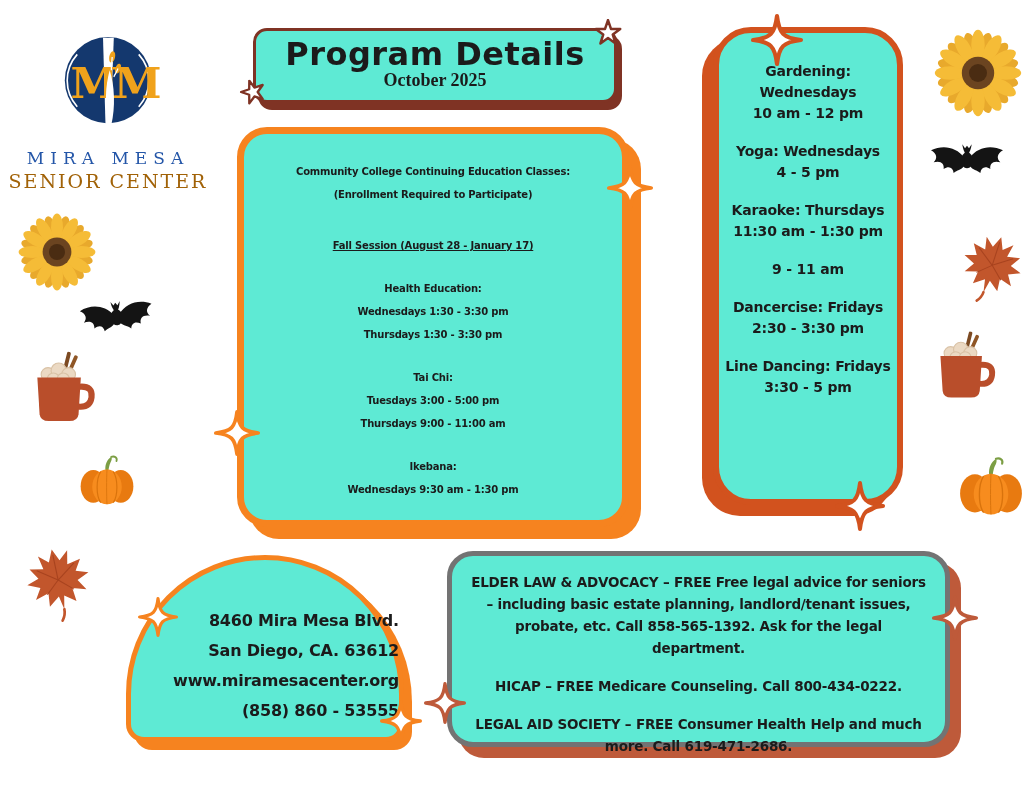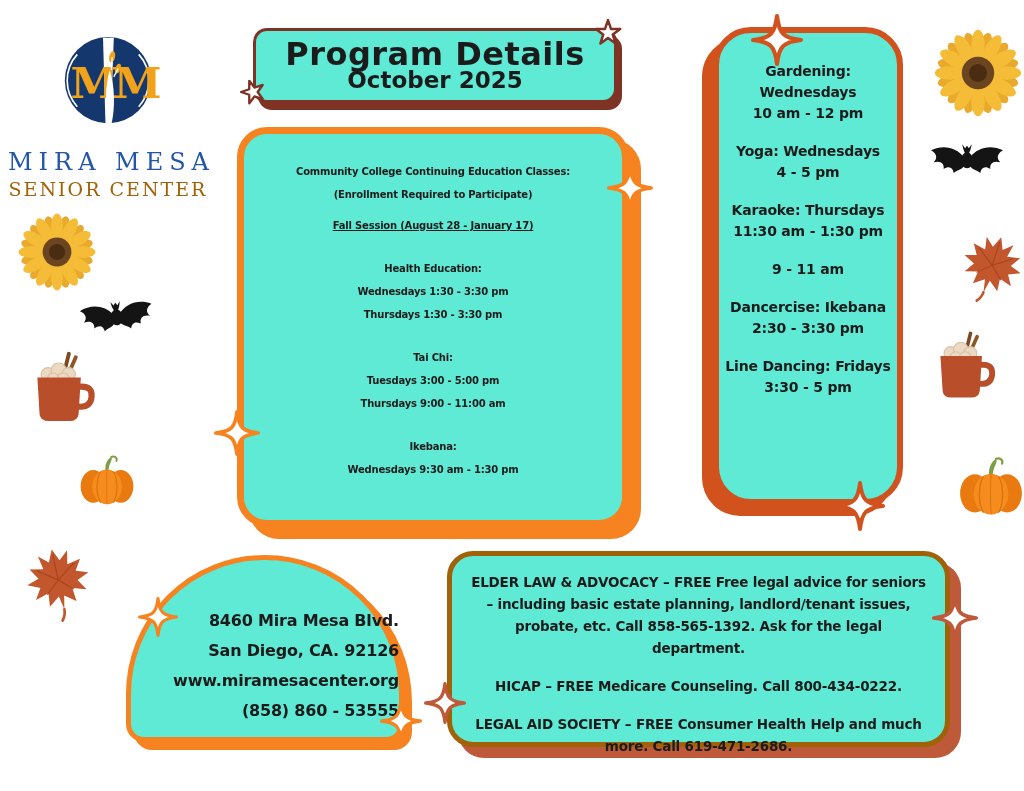--- a/index.html
+++ b/index.html
@@ -12,31 +12,31 @@
   .deco{position:absolute;z-index:1;}
   .spark{position:absolute;z-index:5;}
 
   
   .title-box{
     left:253px;top:28px;width:364px;height:75px;
     border:3px solid #7F3324;border-radius:14px;
     box-shadow:5px 7px 0 #7F3324;text-align:center;
   }
   .title-box .t1{font-size:32px;font-weight:bold;letter-spacing:.5px;margin-top:6px;line-height:34px;}
-  .title-box .t2{font-size:23px;font-weight:bold;margin-top:-3px;line-height:24px;}
+  .title-box .t2{font-size:18px;font-weight:bold;margin-top:-3px;line-height:24px;font-family:Liberation Serif, serif;}
 
   
   .classes-box{
     left:237px;top:127px;width:392px;height:400px;
     border:7px solid #F6831F;border-radius:30px;
     box-shadow:12px 12px 0 #F6831F;
     text-align:center;font-weight:bold;font-size:10px;line-height:23px;letter-spacing:-.2px;
     padding-top:26px;
   }
-  .classes-box .session{margin-top:8px;text-decoration:underline;}
+  .classes-box .session{margin-top:28px;text-decoration:underline;}
   .classes-box .prog{margin-top:20px;}
 
   
   .weekly-box{
     left:713px;top:27px;width:190px;height:478px;
     border:6px solid #D2521E;border-radius:38px;
     box-shadow:-11px 11px 0 #D2521E;
     text-align:center;font-weight:bold;font-size:14px;line-height:21px;letter-spacing:-.2px;
     padding:28px 6px 0;
   }
@@ -47,31 +47,31 @@
     left:126px;top:555px;width:278px;height:187px;
     border:5px solid #F6831F;border-radius:139px 139px 18px 18px;
     box-shadow:8px 8px 0 #F6831F;
     text-align:right;font-weight:bold;font-size:16px;line-height:30px;letter-spacing:-.2px;
     padding-top:46px;
   }
 
   
   .services-box{
     left:447px;top:551px;width:503px;height:196px;
-    border:5px solid #a16207;border-radius:26px;
+    border:5px solid #737373;border-radius:26px;
     box-shadow:11px 11px 0 #BE5A3A;
     text-align:center;font-weight:bold;font-size:13.5px;line-height:22px;letter-spacing:-.2px;
     padding:15px 18px 0;
   }
   .services-box .svc + .svc{margin-top:16px;}
 
   
   .logo-wrap{left:8px;top:30px;width:200px;text-align:center;z-index:2;}
   .logo-svg{display:block;margin:0 auto;}
-  .org1{font-family:"DejaVu Serif","Liberation Serif",serif;color:#2456A8;font-size:24px;letter-spacing:6px;margin-top:6px;white-space:nowrap;}
+  .org1{font-family:"DejaVu Serif","Liberation Serif",serif;color:#2456A8;font-size:17px;letter-spacing:6px;margin-top:6px;white-space:nowrap;}
   .org2{font-family:"DejaVu Serif","Liberation Serif",serif;color:#a16207;font-size:19px;letter-spacing:2px;margin-top:2px;white-space:nowrap;}
 </style>
 </head>
 <body>
 
 <svg width="0" height="0" style="position:absolute" aria-hidden="true">
   <defs>
     <symbol id="sym-sparkle" viewBox="-50 -50 100 100">
       <path d="M0,-46 C4,-12 12,-4 46,0 C12,4 4,12 0,46 C-4,12 -12,4 -46,0 C-12,-4 -4,-12 0,-46 Z" fill="#ffffff" stroke="currentColor" stroke-width="8" stroke-linejoin="round"></path>
     </symbol>
@@ -221,38 +221,38 @@
       <div>4 - 5 pm</div>
     </div>
     <div class="item">
       <div>Karaoke: Thursdays</div>
       <div>11:30 am - 1:30 pm</div>
     </div>
     <div class="item">
       <div>9 - 11 am</div>
     </div>
     <div class="item">
-      <div>Dancercise: Ikebana</div>
+      <div>Dancercise: Fridays</div>
       <div>2:30 - 3:30 pm</div>
     </div>
     <div class="item">
       <div>Line Dancing: Fridays</div>
       <div>3:30 - 5 pm</div>
     </div>
   </div>
   <svg class="spark" style="left:751px;top:10px;color:#D2521E;" width="52" height="60" preserveAspectRatio="none">
       <use href="#sym-sparkle"></use>
     </svg>
   <svg class="spark" style="left:835px;top:477px;color:#D2521E;" width="50" height="58" preserveAspectRatio="none">
       <use href="#sym-sparkle"></use>
     </svg>
 
   <div class="box arch-box">
     <div>8460 Mira Mesa Blvd.</div>
-    <div>San Diego, CA. 92126</div>
+    <div>San Diego, CA. 63612</div>
     <div>www.miramesacenter.org</div>
     <div>(858) 860 - 53555</div>
   </div>
   <svg class="spark" style="left:138px;top:591px;color:#F6831F;" width="40" height="52" preserveAspectRatio="none">
       <use href="#sym-sparkle"></use>
     </svg>
   <svg class="spark" style="left:380px;top:694px;color:#F6831F;" width="42" height="54" preserveAspectRatio="none">
       <use href="#sym-sparkle"></use>
     </svg>
 

